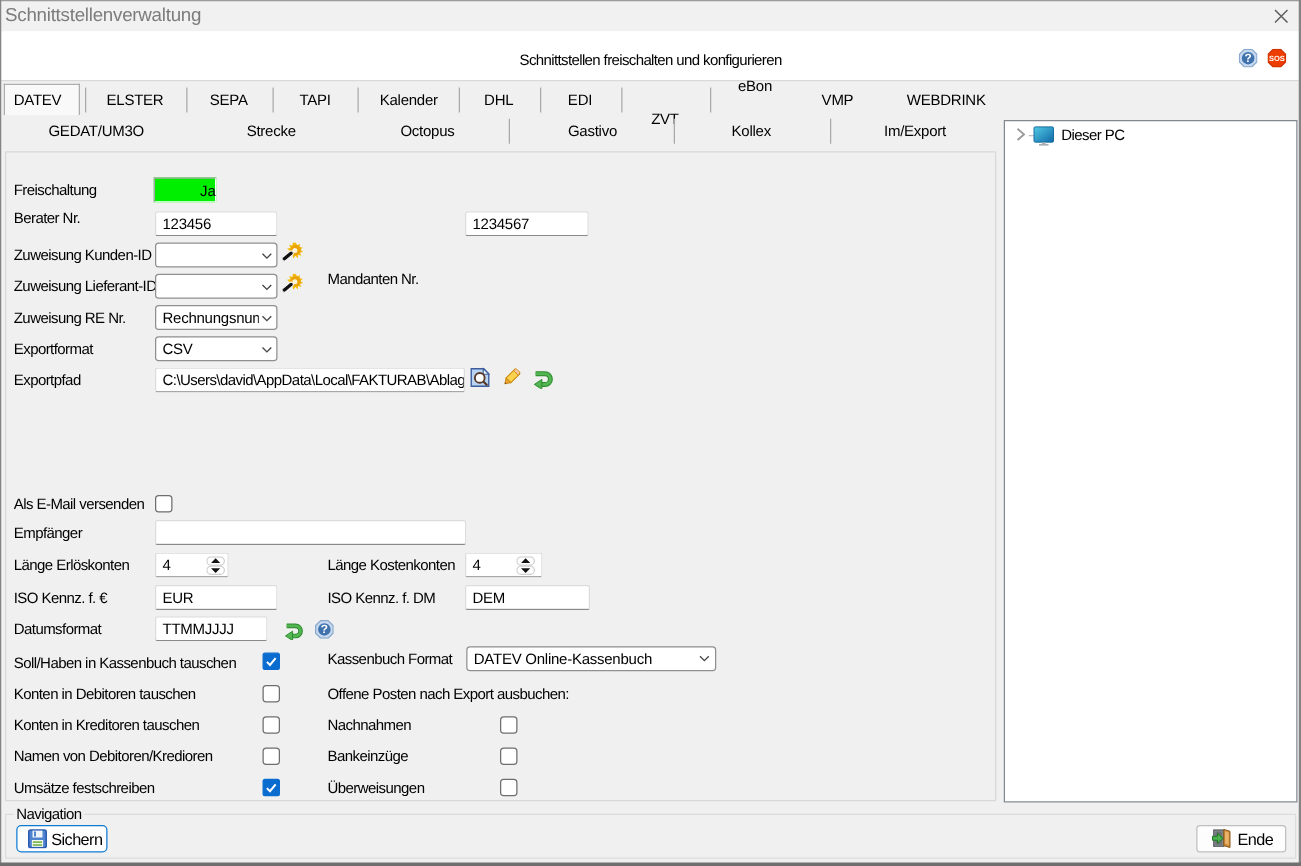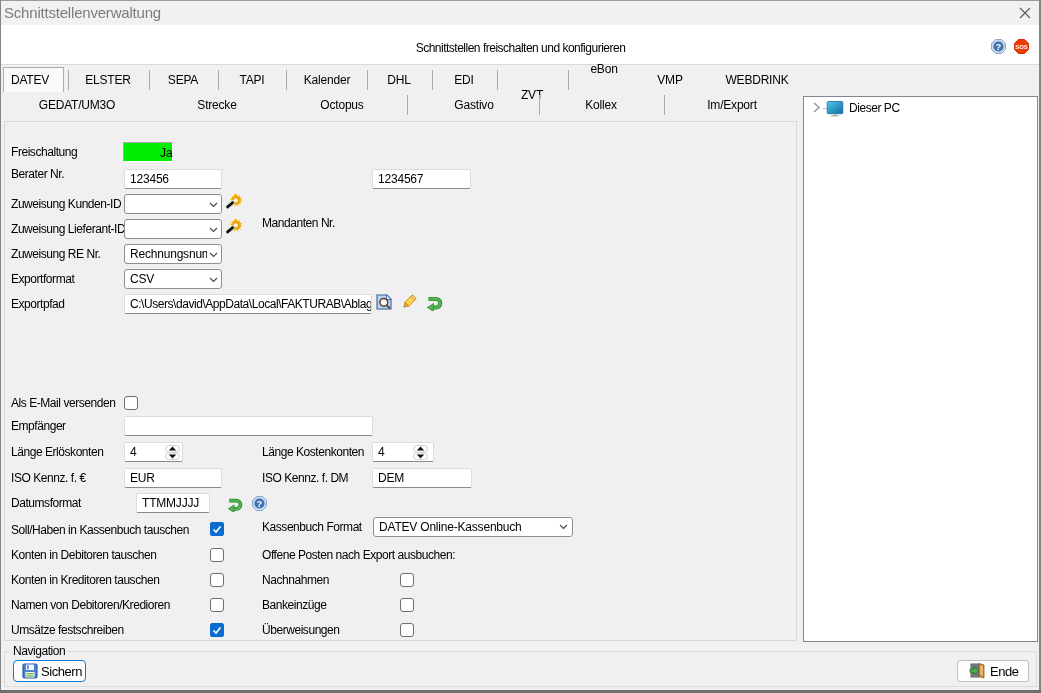--- a/index.html
+++ b/index.html
@@ -129,21 +129,21 @@
 <div class="cbx" style="left:124px;top:244px;width:98px;">
     <div style="width:77px;overflow:hidden;">Rechnungsnummer</div>
   </div>
 <div class="cbx" style="left:124px;top:269px;width:98px;">CSV</div>
 <div class="tf" style="left:124px;top:294px;width:248px;letter-spacing:-0.45px;">C:\Users\david\AppData\Local\FAKTURAB\Ablage</div>
 <div class="tf" style="left:124px;top:416px;width:249px;"></div>
 <div class="tf" style="left:124px;top:442px;width:59px;">4</div>
 <div class="tf" style="left:372px;top:442px;width:62px;">4</div>
 <div class="tf" style="left:124px;top:468px;width:98px;">EUR</div>
 <div class="tf" style="left:372px;top:468px;width:100px;">DEM</div>
-<div class="tf" style="left:124px;top:493px;width:74px;margin-left:12px;">TTMMJJJJ</div>
+<div class="tf" style="left:124px;top:493px;width:90px;">TTMMJJJJ</div>
 <div class="cbx" style="left:373px;top:517px;width:200px;">DATEV Online-Kassenbuch</div>
 
 <svg class="a" style="left:209px;top:202px;" width="9" height="6" viewBox="0 0 9 6">
     <path d="M1,1 L4.5,4.5 L8,1" stroke="#454545" stroke-width="1.1" fill="none"></path>
   </svg>
 <svg class="a" style="left:209px;top:227px;" width="9" height="6" viewBox="0 0 9 6">
     <path d="M1,1 L4.5,4.5 L8,1" stroke="#454545" stroke-width="1.1" fill="none"></path>
   </svg>
 <svg class="a" style="left:209px;top:252px;" width="9" height="6" viewBox="0 0 9 6">
     <path d="M1,1 L4.5,4.5 L8,1" stroke="#454545" stroke-width="1.1" fill="none"></path>

